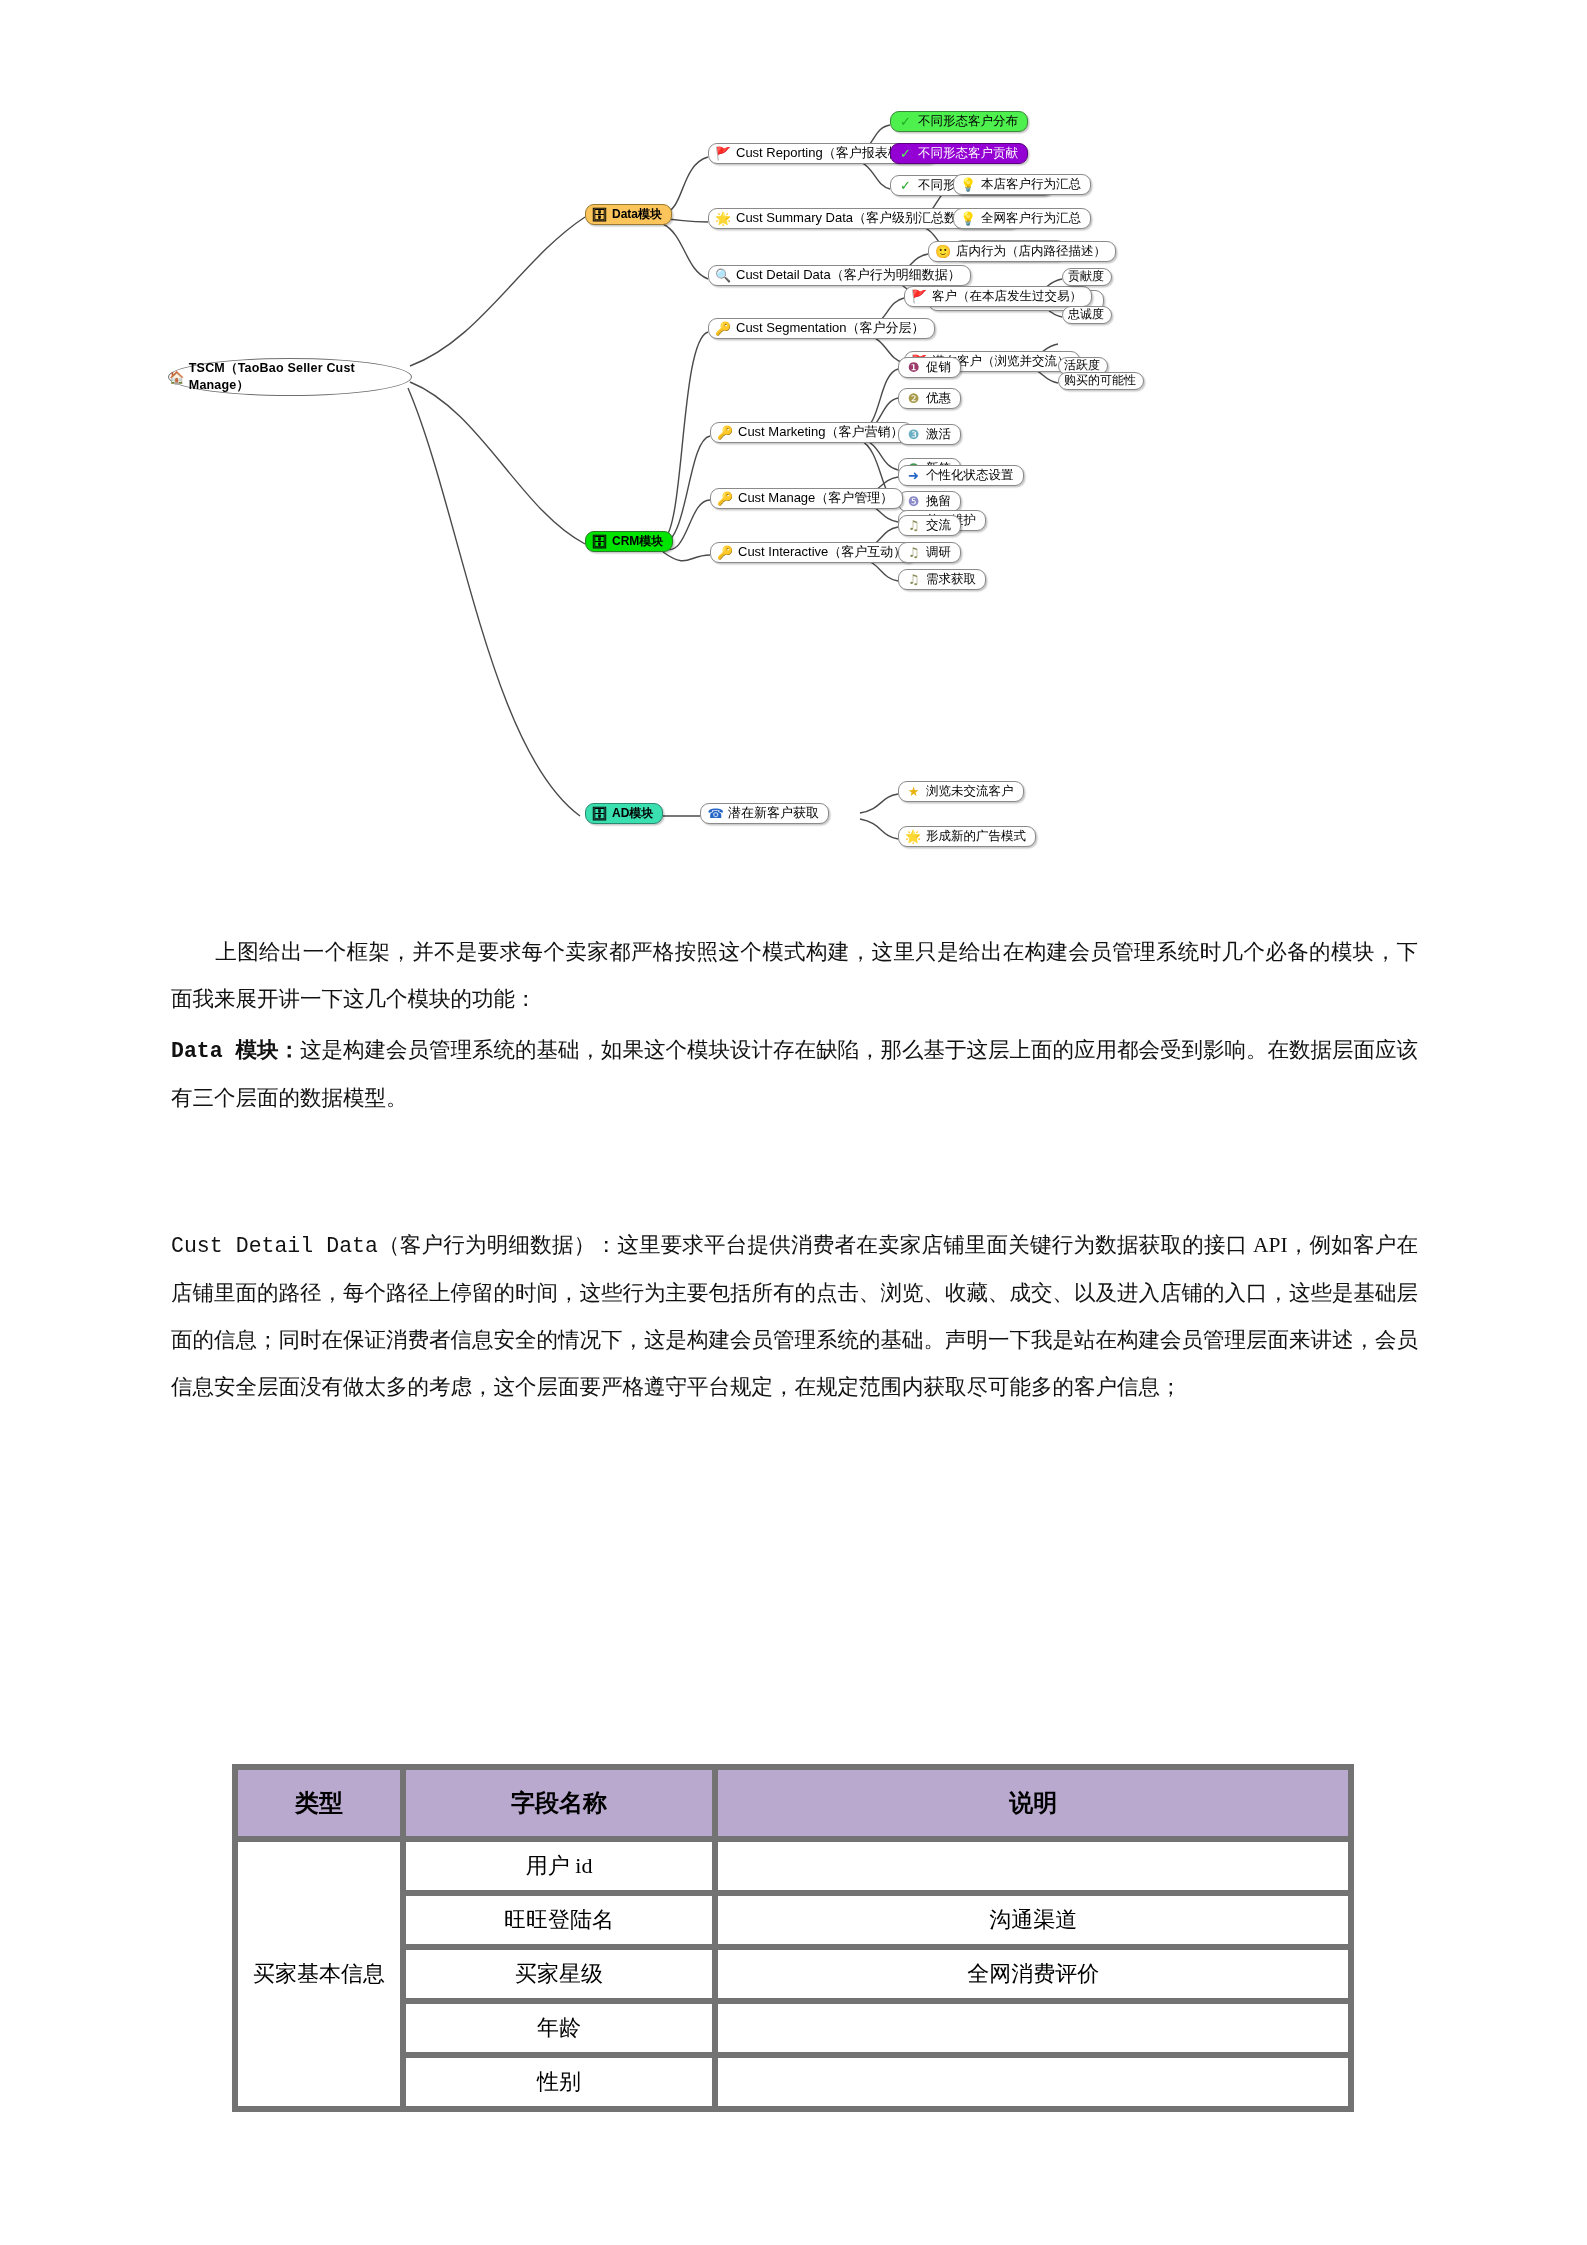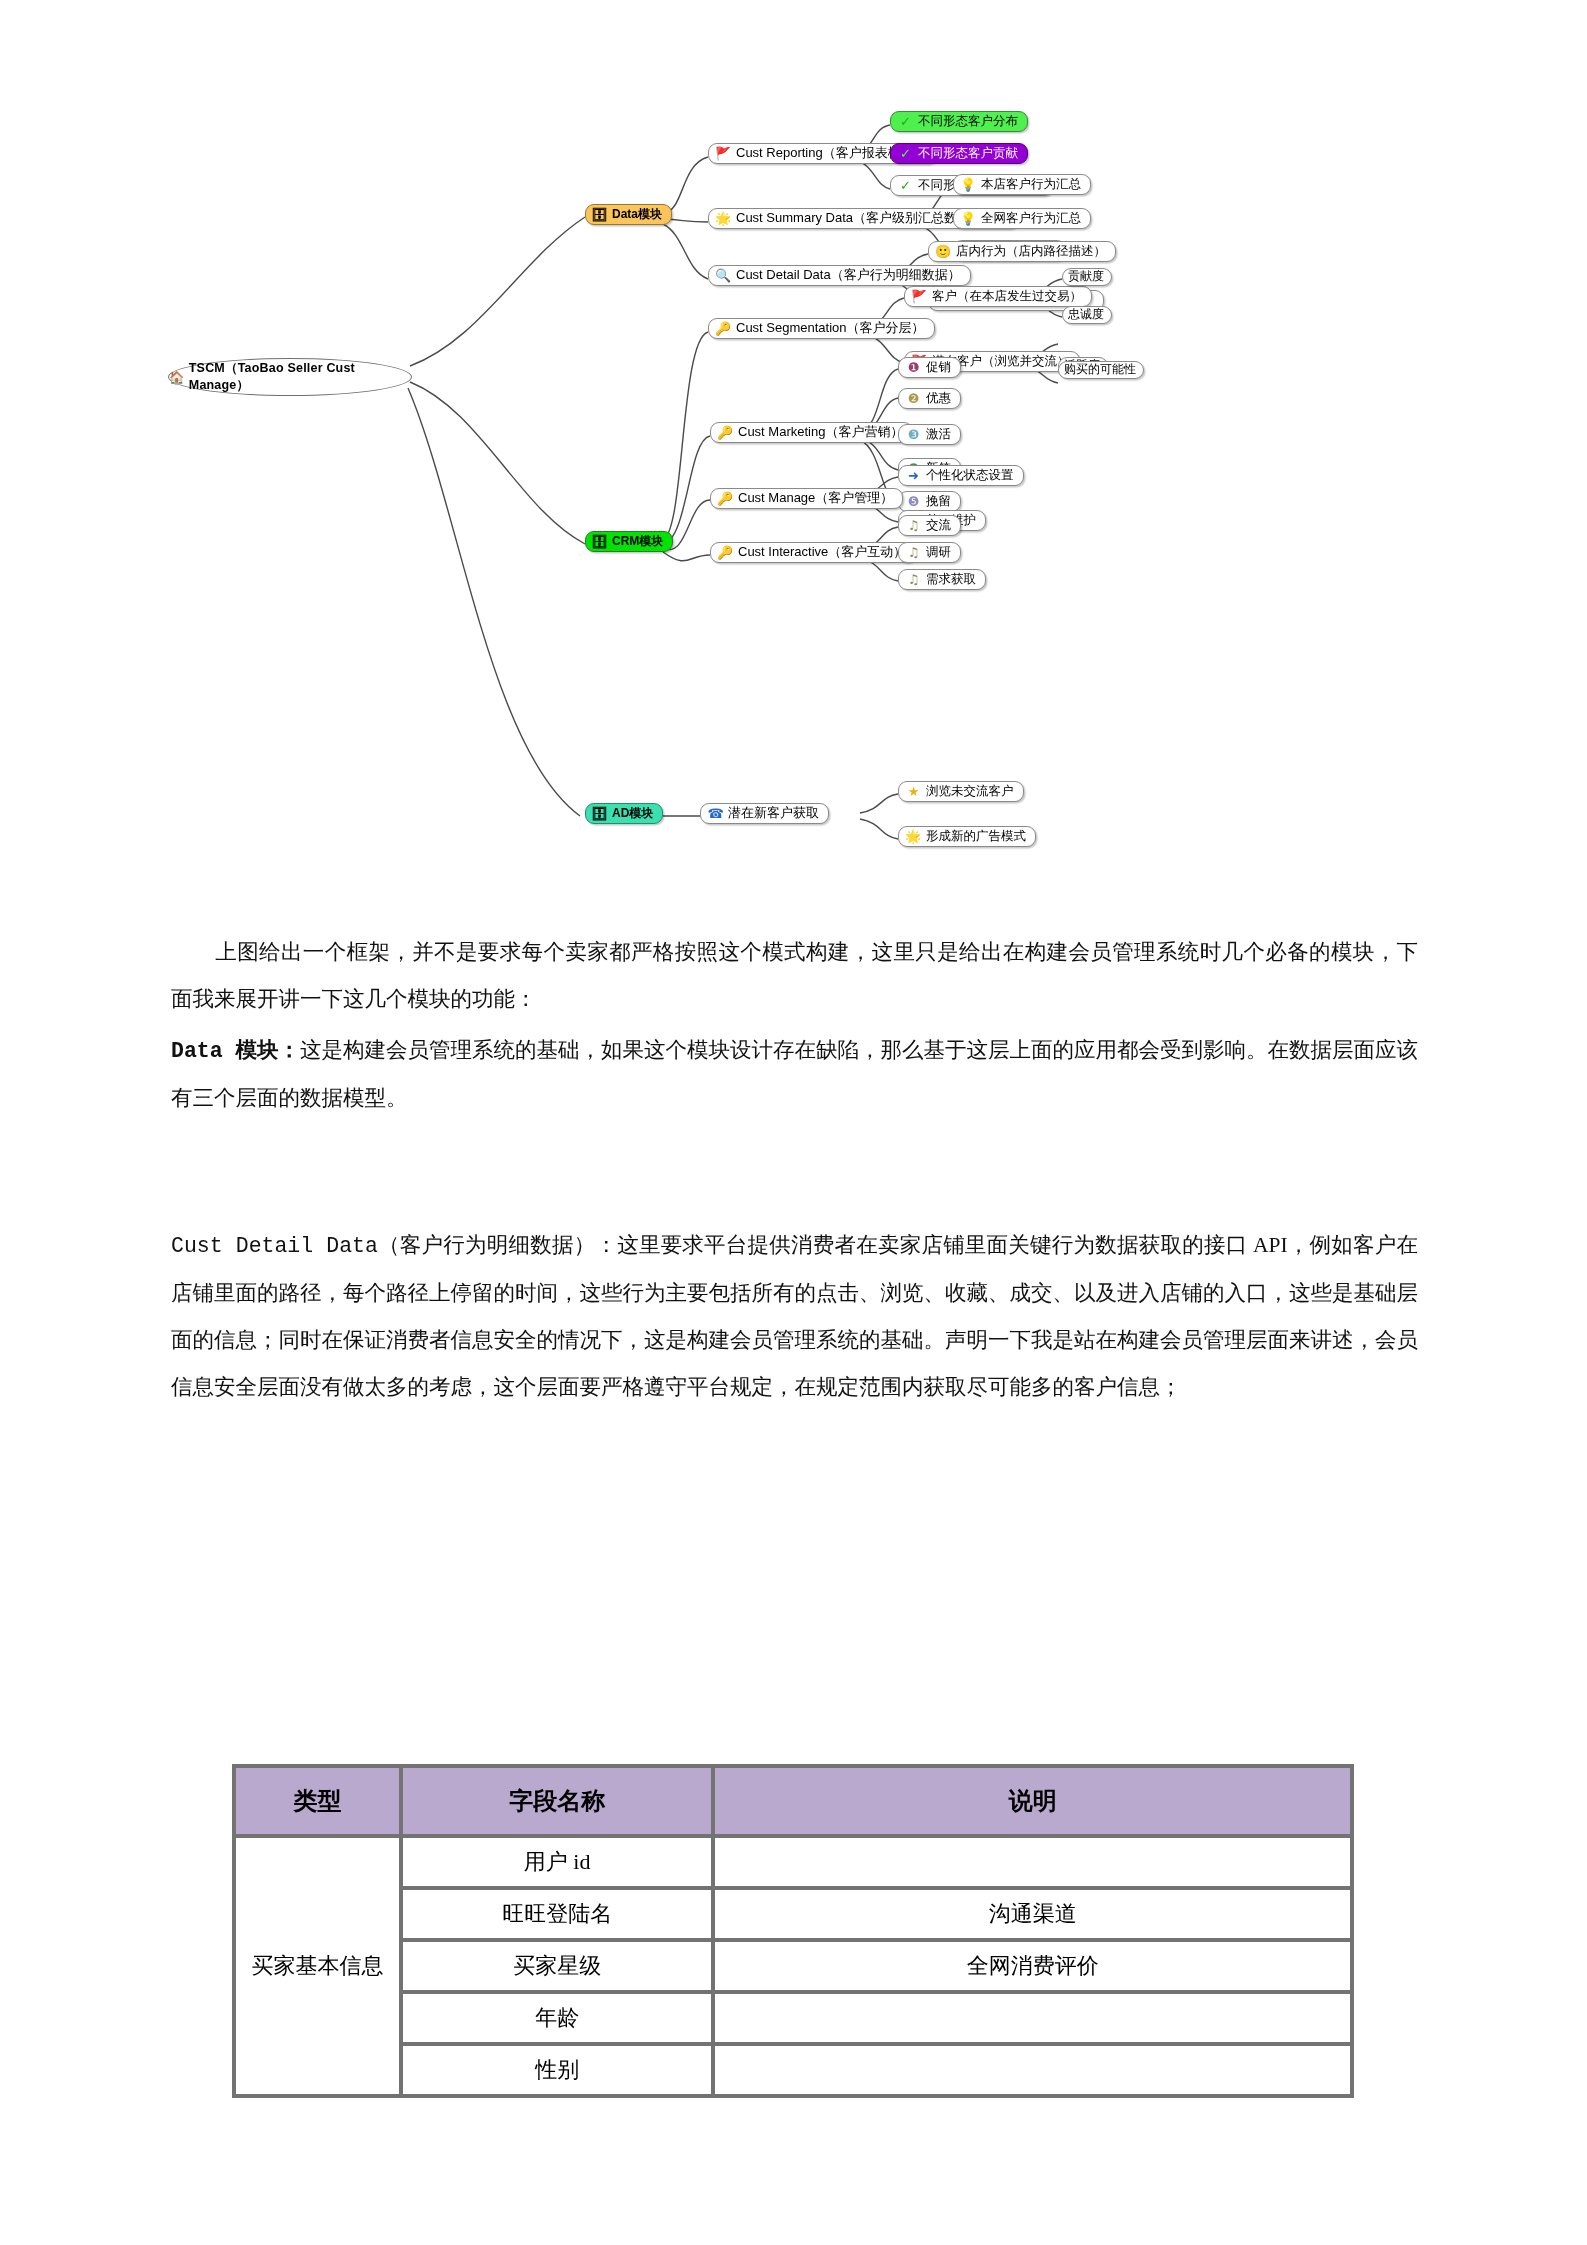--- a/index.html
+++ b/index.html
@@ -126,21 +126,21 @@
   
   #spec-table {
     position: absolute;
     left: 232px;
     top: 1764px;
     width: 1122px;
     border-collapse: collapse;
     font-family: "Liberation Serif", "DejaVu Serif", serif;
   }
   #spec-table td, #spec-table th {
-    border: 4px solid #737373;
+    border: 6px solid #737373;
     padding: 4px 10px;
     font-size: 22px;
     font-weight: normal;
     vertical-align: middle;
   }
   #spec-table thead th {
     background: #b9a9cf;
     text-align: center;
     font-weight: bold;
     height: 58px;
@@ -302,21 +302,21 @@
     <div class="node lvl4" style="left:902px; top:196px;">
       <span class="txt">忠诚度</span>
     </div>
     <div class="node lvl3" style="left:744px; top:241px;">
       <span class="ico">🚩</span>
       <span class="txt">潜在客户（浏览并交流）</span>
     </div>
     <div class="node lvl4" style="left:898px; top:223px;margin-top:24px;">
       <span class="txt">活跃度</span>
     </div>
-    <div class="node lvl4" style="left:898px; top:251px;">
+    <div class="node lvl4" style="left:898px; top:262px;">
       <span class="txt">购买的可能性</span>
     </div>
 
     <div class="node lvl2" style="left:550px; top:312px;">
       <span class="ico">🔑</span>
       <span class="txt">Cust Marketing（客户营销）</span>
     </div>
     <div class="node lvl3" style="left:738px; top:247px;">
       <span class="ico" style="color:#9b3a6b;">❶</span>
       <span class="txt">促销</span>

